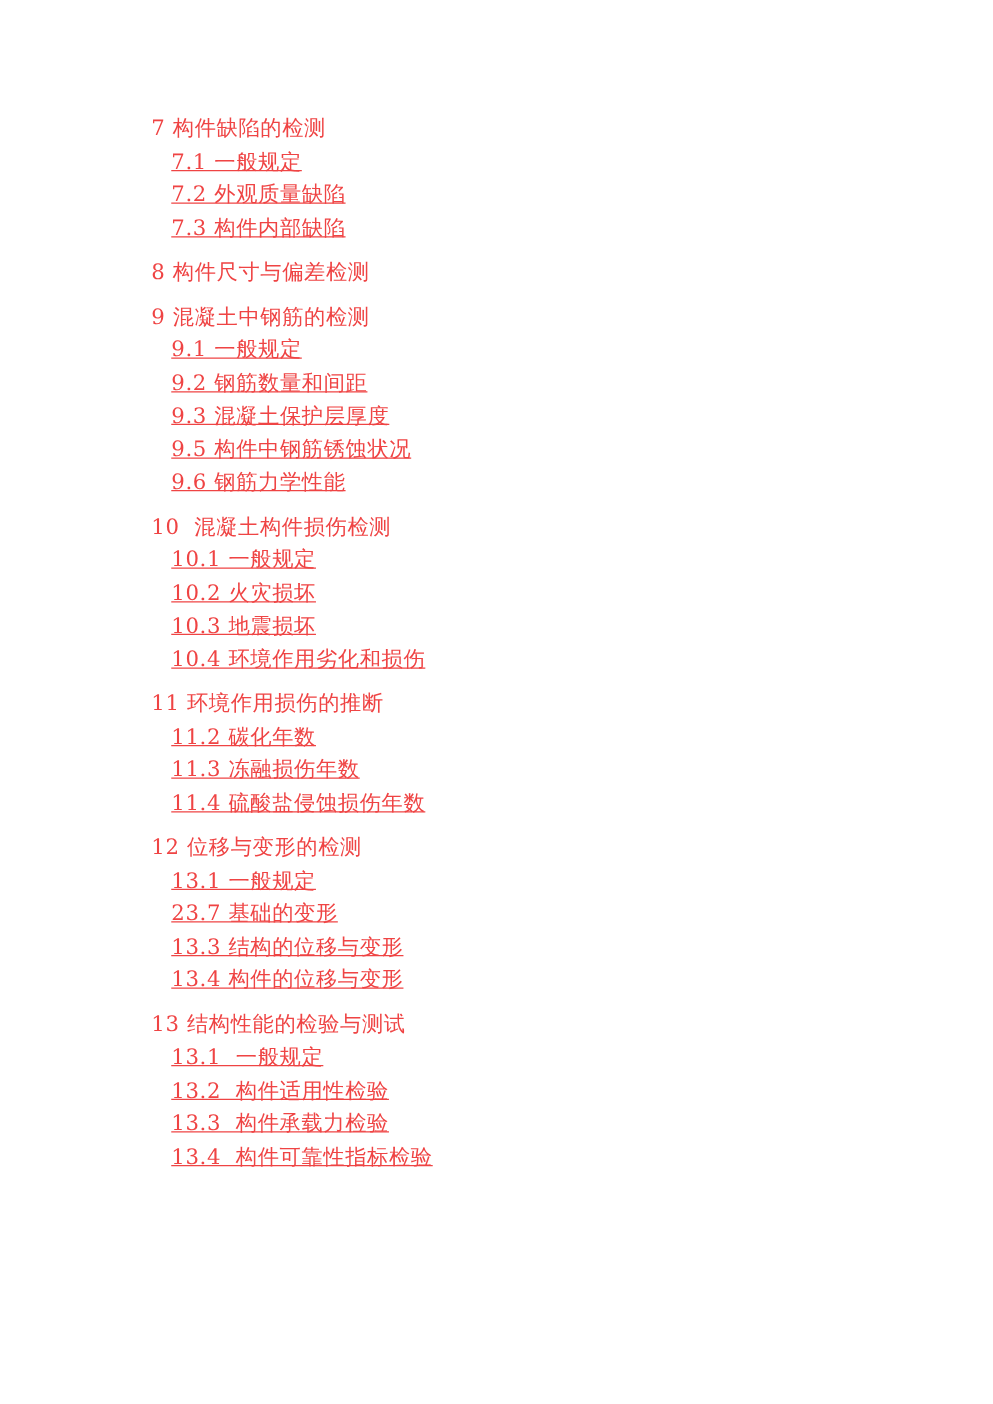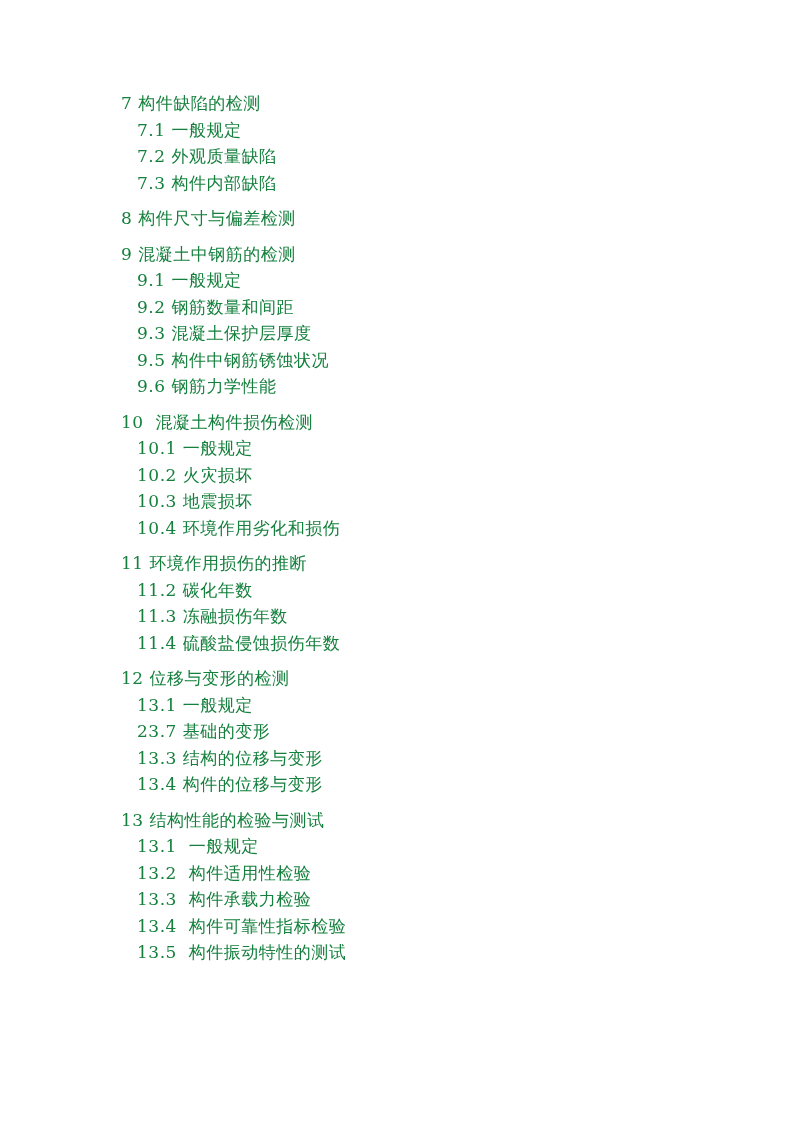--- a/index.html
+++ b/index.html
@@ -23,24 +23,24 @@
     left: 121px;
     right: 60px;
   }
   .toc-group { margin-bottom: 9px; }
   .toc-line {
     font-size: 17px;
     line-height: 26.5px;
     height: 26.5px;
     letter-spacing: 0.5px;
     white-space: pre;
-    color: #15803d;
+    color: #ef4444;
   }
   .toc-heading { padding-left: 0; }
-  .toc-entry  { padding-left: 16px; }
+  .toc-entry  { padding-left: 16px; text-decoration: underline; }
 </style>
 </head>
 <body>
 
 <div class="page">
   <div class="toc">
 
     <div class="toc-group">
       <div class="toc-line toc-heading">7 构件缺陷的检测</div>
       <div class="toc-line toc-entry">7.1 一般规定</div>
@@ -83,17 +83,16 @@
       <div class="toc-line toc-entry">13.3 结构的位移与变形</div>
       <div class="toc-line toc-entry">13.4 构件的位移与变形</div>
     </div>
 
     <div class="toc-group">
       <div class="toc-line toc-heading">13 结构性能的检验与测试</div>
       <div class="toc-line toc-entry">13.1  一般规定</div>
       <div class="toc-line toc-entry">13.2  构件适用性检验</div>
       <div class="toc-line toc-entry">13.3  构件承载力检验</div>
       <div class="toc-line toc-entry">13.4  构件可靠性指标检验</div>
-      <div class="toc-line toc-entry">13.5  构件振动特性的测试</div>
     </div>
 
   </div>
 </div>
 
 </body></html>

